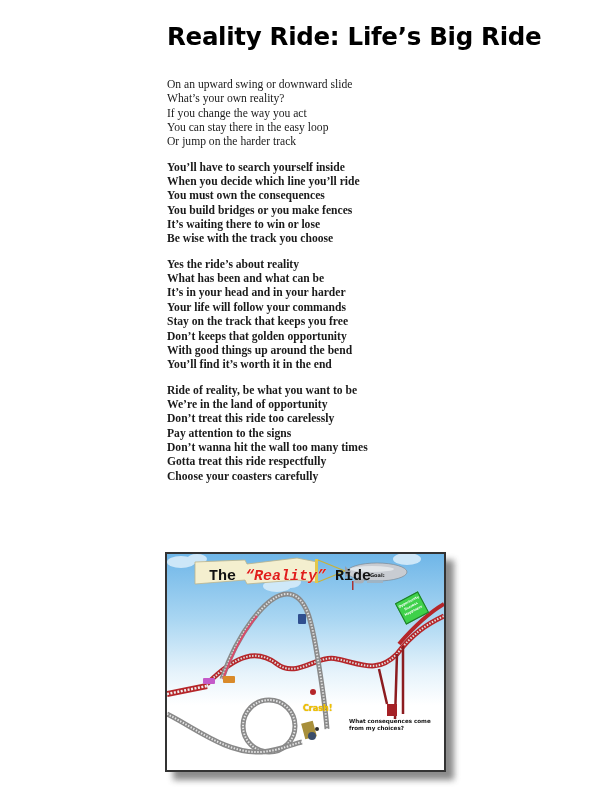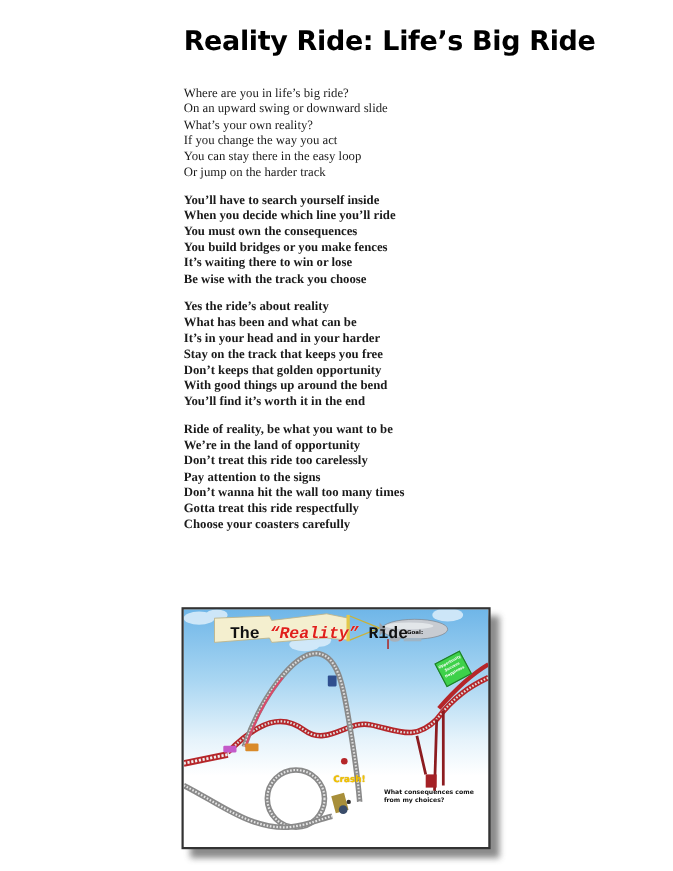--- a/index.html
+++ b/index.html
@@ -58,39 +58,39 @@
       font-family: "DejaVu Sans", sans-serif; font-weight: bold; font-size: 5.6px; line-height: 7px; color: #111;
     }
   </style>
 </head>
 <body>
 
 <div class="title">Reality Ride: Life’s Big Ride</div>
 
 <div class="poem">
   <div class="stanza">
-    <div class="line">Where are you in life’s big ride?</div>
     <div class="line">On an upward swing or downward slide</div>
     <div class="line">What’s your own reality?</div>
     <div class="line">If you change the way you act</div>
     <div class="line">You can stay there in the easy loop</div>
     <div class="line">Or jump on the harder track</div>
   </div>
   <div class="stanza">
     <div class="line">You’ll have to search yourself inside</div>
     <div class="line">When you decide which line you’ll ride</div>
     <div class="line">You must own the consequences</div>
     <div class="line">You build bridges or you make fences</div>
     <div class="line">It’s waiting there to win or lose</div>
     <div class="line">Be wise with the track you choose</div>
   </div>
   <div class="stanza">
     <div class="line">Yes the ride’s about reality</div>
     <div class="line">What has been and what can be</div>
     <div class="line">It’s in your head and in your harder</div>
+    <div class="line">Your life will follow your commands</div>
     <div class="line">Stay on the track that keeps you free</div>
     <div class="line">Don’t keeps that golden opportunity</div>
     <div class="line">With good things up around the bend</div>
     <div class="line">You’ll find it’s worth it in the end</div>
   </div>
   <div class="stanza">
     <div class="line">Ride of reality, be what you want to be</div>
     <div class="line">We’re in the land of opportunity</div>
     <div class="line">Don’t treat this ride too carelessly</div>
     <div class="line">Pay attention to the signs</div>

